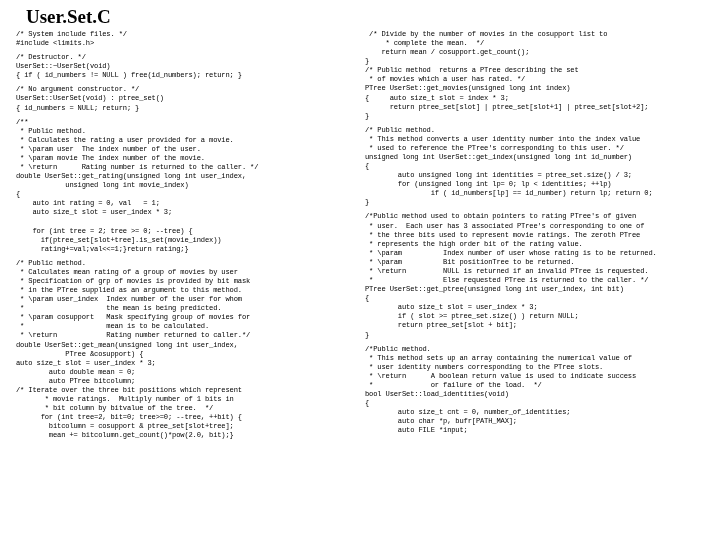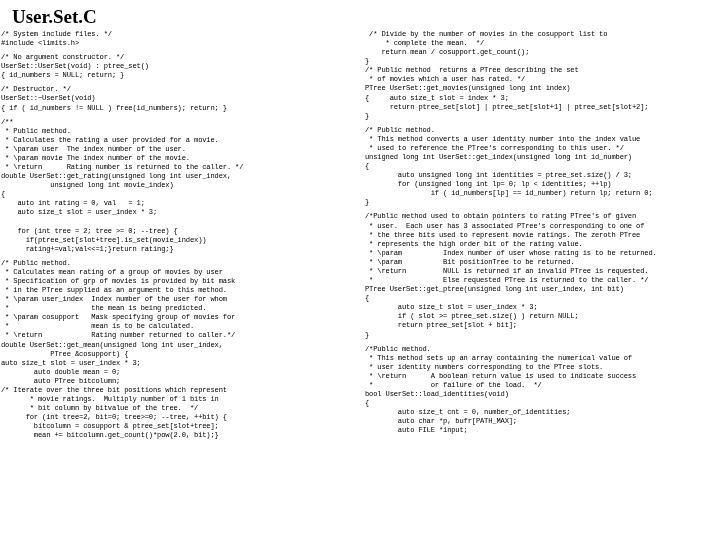--- a/index.html
+++ b/index.html
@@ -1,39 +1,39 @@
 <!DOCTYPE html>
 <html><head>
 <meta charset="utf-8">
 <style>
   html,body{margin:0;padding:0;background:#fff;width:720px;height:540px;overflow:hidden}
   body{display:flex;flex-direction:column}
-  .header{padding:6px 12px 2px}
+  .header{padding:6px 26px 2px}
   .title{font-family:Georgia,'Times New Roman',serif;font-size:19px;font-weight:700;color:#000}
-  .cols{display:flex;flex:1;gap:10px;padding:0 1px 6px}
+  .cols{display:flex;flex:1;gap:10px;padding:0 16px 6px}
   .col{flex:1;min-width:0}
   .block{font-family:'Courier New',Courier,monospace;font-size:7.1px;line-height:1.28;color:#000;white-space:pre;margin-bottom:5px;letter-spacing:-0.15px}
 </style>
 </head>
 <body>
 
 <div class="header">
   <div class="title">User.Set.C</div>
 </div>
 
 <div class="cols">
   <div class="col">
     <div class="block">/* System include files. */
 #include &lt;limits.h&gt;</div>
+    <div class="block">/* Destructor. */
+UserSet::~UserSet(void)
+{ if ( id_numbers != NULL ) free(id_numbers); return; }</div>
     <div class="block">/* No argument constructor. */
 UserSet::UserSet(void) : ptree_set()
 { id_numbers = NULL; return; }</div>
-    <div class="block">/* Destructor. */
-UserSet::~UserSet(void)
-{ if ( id_numbers != NULL ) free(id_numbers); return; }</div>
     <div class="block">/**
  * Public method.
  * Calculates the rating a user provided for a movie.
  * \param user  The index number of the user.
  * \param movie The index number of the movie.
  * \return      Rating number is returned to the caller. */
 double UserSet::get_rating(unsigned long int user_index,
             unsigned long int movie_index)
 {
     auto int rating = 0, val   = 1;

